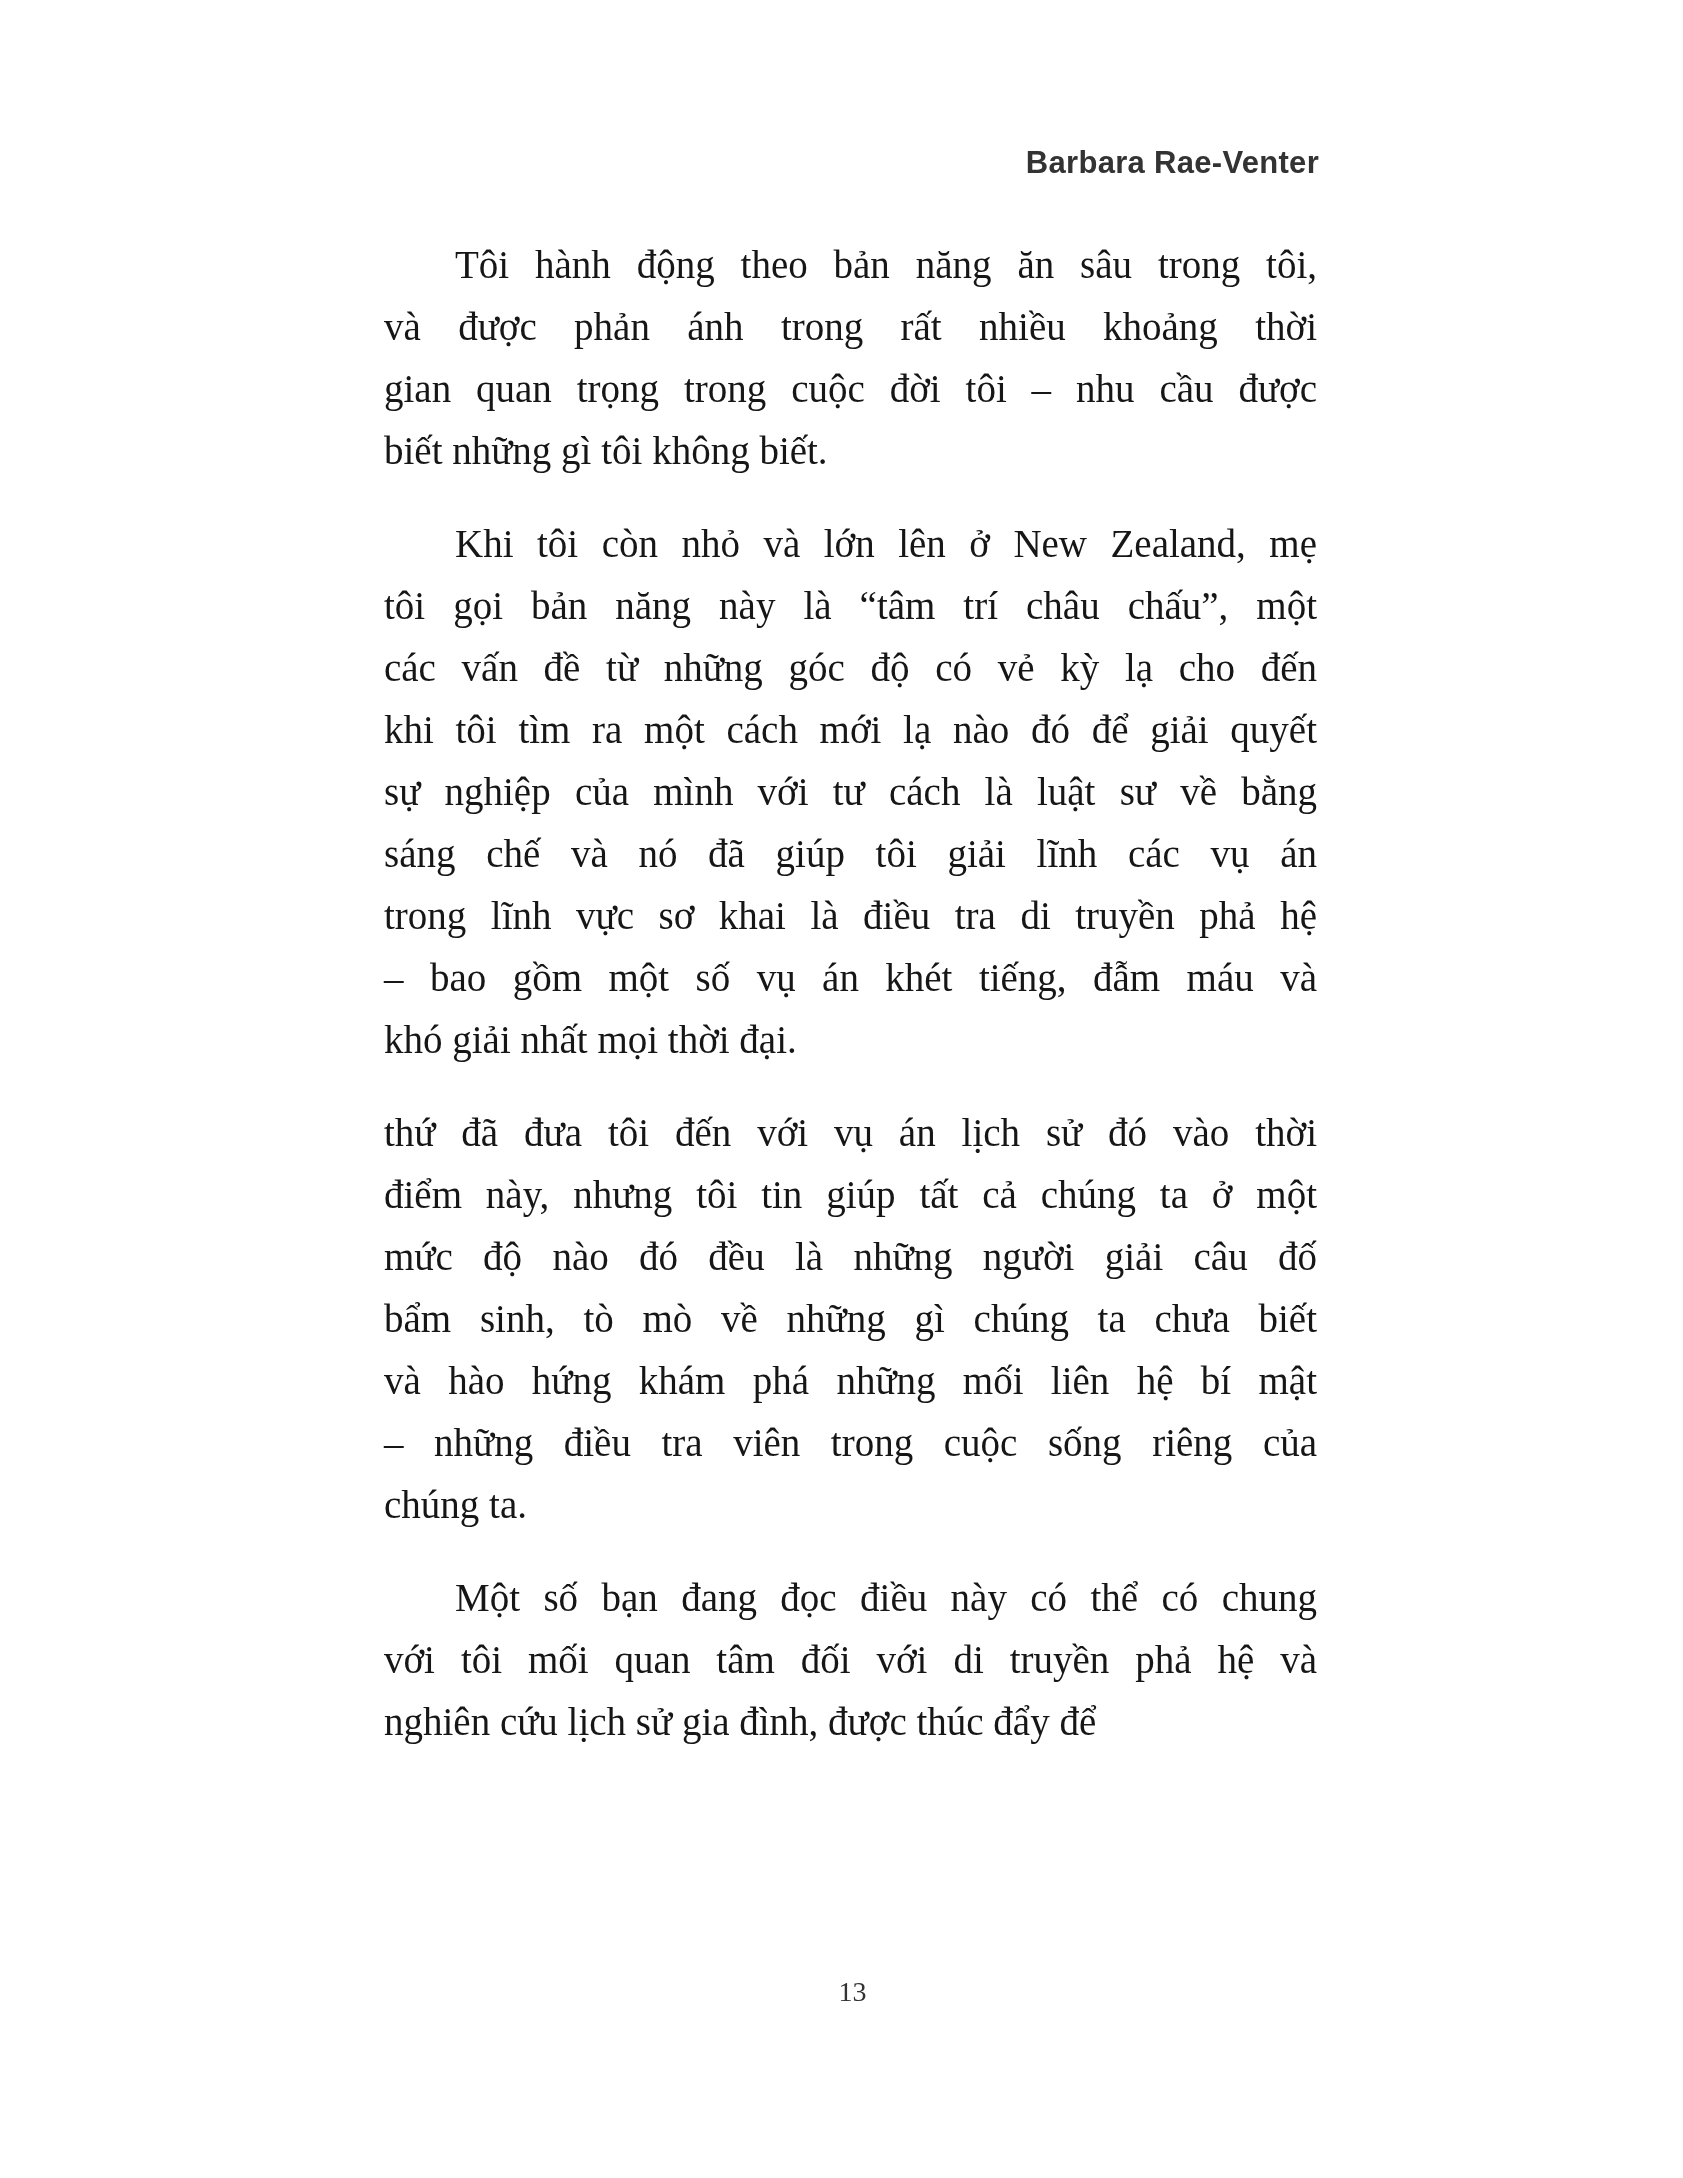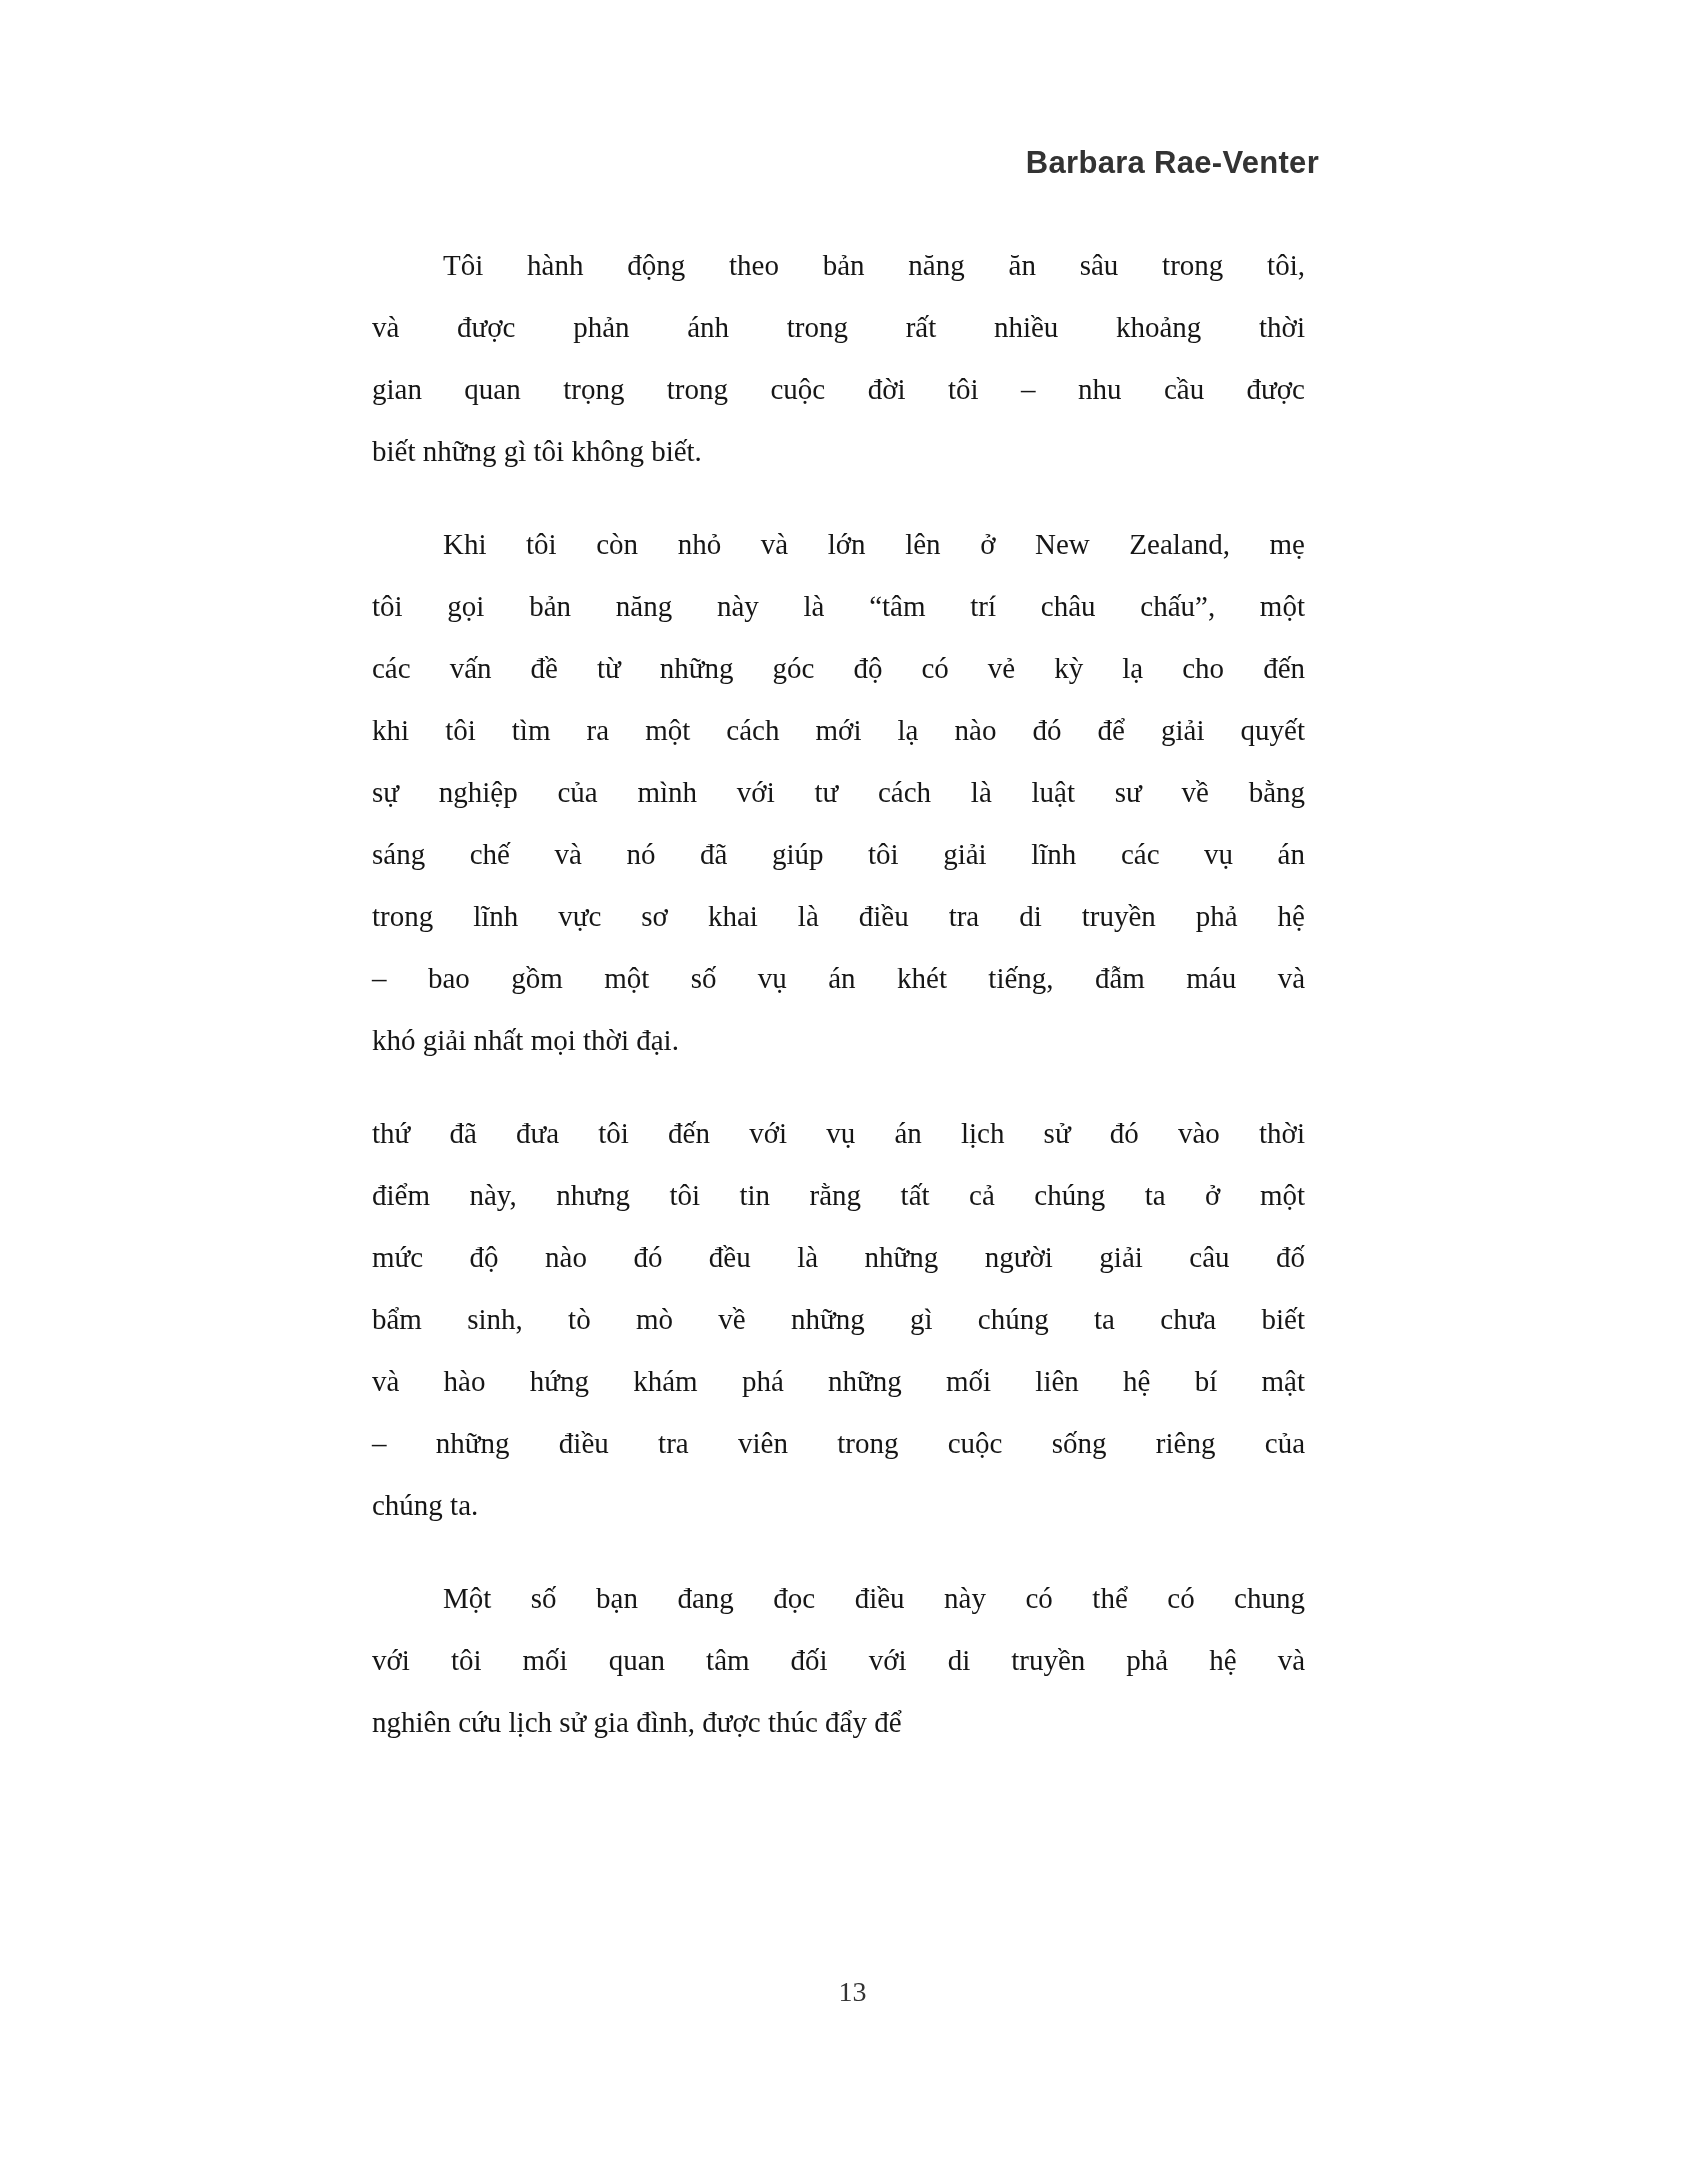--- a/index.html
+++ b/index.html
@@ -25,24 +25,24 @@
     font-family: "Liberation Sans", sans-serif;
     font-weight: 600;
     font-size: 31px;
     line-height: 36px;
     color: #333333;
     letter-spacing: 0.3px;
   }
   .body-text {
     position: absolute;
     top: 234px;
-    left: 372px;
+    left: 384px;
     width: 933px;
     color: #161616;
-    font-size: 29px;
+    font-size: 39px;
     line-height: 62px;
   }
   .paragraph {
     margin: 0 0 31px 0;
   }
   .line {
     text-align: justify;
     text-align-last: justify;
     white-space: normal;
   }
@@ -84,21 +84,21 @@
         <div class="line">các vấn đề từ những góc độ có vẻ kỳ lạ cho đến</div>
         <div class="line">khi tôi tìm ra một cách mới lạ nào đó để giải quyết</div>
         <div class="line">sự nghiệp của mình với tư cách là luật sư về bằng</div>
         <div class="line">sáng chế và nó đã giúp tôi giải lĩnh các vụ án</div>
         <div class="line">trong lĩnh vực sơ khai là điều tra di truyền phả hệ</div>
         <div class="line">– bao gồm một số vụ án khét tiếng, đẫm máu và</div>
         <div class="line last">khó giải nhất mọi thời đại.</div>
       </div>
       <div class="paragraph">
         <div class="line">thứ đã đưa tôi đến với vụ án lịch sử đó vào thời</div>
-        <div class="line">điểm này, nhưng tôi tin rằng tất cả chúng ta ở một</div>
+        <div class="line">điểm này, nhưng tôi tin giúp tất cả chúng ta ở một</div>
         <div class="line">mức độ nào đó đều là những người giải câu đố</div>
         <div class="line">bẩm sinh, tò mò về những gì chúng ta chưa biết</div>
         <div class="line">và hào hứng khám phá những mối liên hệ bí mật</div>
         <div class="line">– những điều tra viên trong cuộc sống riêng của</div>
         <div class="line last">chúng ta.</div>
       </div>
       <div class="paragraph">
         <div class="line first">Một số bạn đang đọc điều này có thể có chung</div>
         <div class="line">với tôi mối quan tâm đối với di truyền phả hệ và</div>
         <div class="line last">nghiên cứu lịch sử gia đình, được thúc đẩy để</div>

